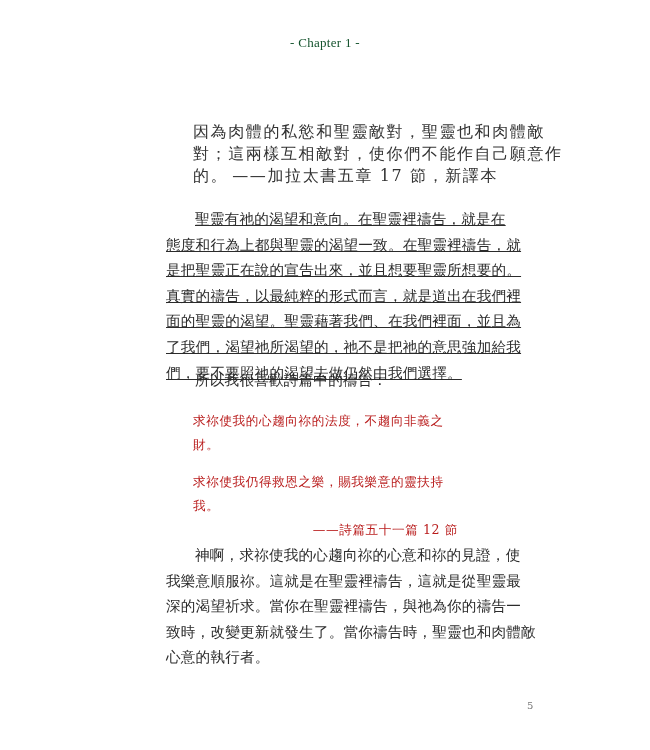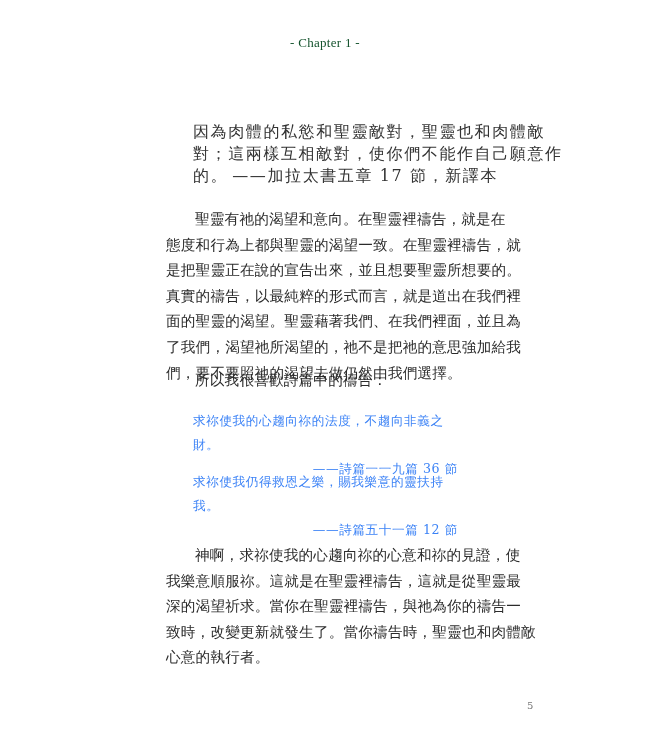--- a/index.html
+++ b/index.html
@@ -9,25 +9,25 @@
             color: #14532d; font-size: 12px; line-height: 17px; }
   .header .chapter { font-family: "Liberation Serif", serif; font-size: 13px; letter-spacing: 0.3px; }
   .header .title { font-size: 12px; letter-spacing: 2px; }
   .epigraph { position: absolute; top: 121px; left: 193px; width: 305px;
               font-size: 16px; line-height: 22px; color: #333; letter-spacing: 1.6px; }
   .epigraph .line { white-space: nowrap; display: block; }
   .epigraph .last { display: flex; justify-content: space-between; }
   .body { position: absolute; left: 166px; width: 320px; font-size: 14.6px; line-height: 25.6px;
           color: #2b2b2b; letter-spacing: 0.2px; }
   .body .line { display: block; white-space: nowrap; }
-  .p1 { top: 206px; }
+  .p1 { top: 206px; text-decoration: underline; }
   .p2 { top: 367px; }
   .indent { padding-left: 29px; }
   .quote { position: absolute; left: 193px; width: 265px; font-size: 12.6px; line-height: 24px;
-           color: #3b82f6; letter-spacing: 0.6px; }
+           color: #b91c1c; letter-spacing: 0.6px; }
   .quote .src { text-align: right; display: block; }
   .q1 { top: 409px; }
   .q2 { top: 470px; }
   .p3 { top: 542px; }
   .page-num { position: absolute; top: 700px; left: 527px; font-size: 10px; color: #777; }
 </style>
 </head>
 <body>
 
 <div class="header">
@@ -52,21 +52,20 @@
   <span class="line">了我們，渴望祂所渴望的，祂不是把祂的意思強加給我</span>
   <span class="line">們，要不要照祂的渴望去做仍然由我們選擇。</span>
 </div>
 
 <div class="body p2">
   <span class="line indent">所以我很喜歡詩篇中的禱告：</span>
 </div>
 
 <div class="quote q1">
   <span class="line">求祢使我的心趨向祢的法度，不趨向非義之財。</span>
-  <span class="src">——詩篇一一九篇 36 節</span>
 </div>
 
 <div class="quote q2">
   <span class="line">求祢使我仍得救恩之樂，賜我樂意的靈扶持我。</span>
   <span class="src">——詩篇五十一篇 12 節</span>
 </div>
 
 <div class="body p3">
   <span class="line indent">神啊，求祢使我的心趨向祢的心意和祢的見證，使</span>
   <span class="line">我樂意順服祢。這就是在聖靈裡禱告，這就是從聖靈最</span>

